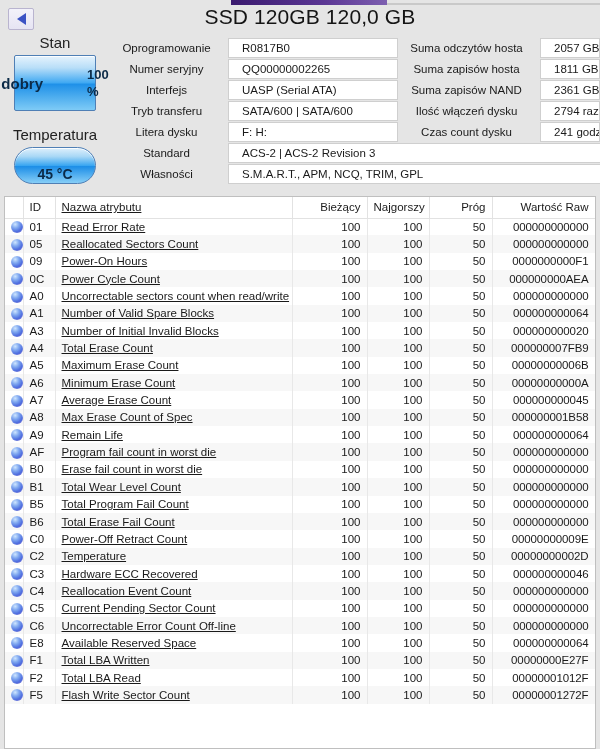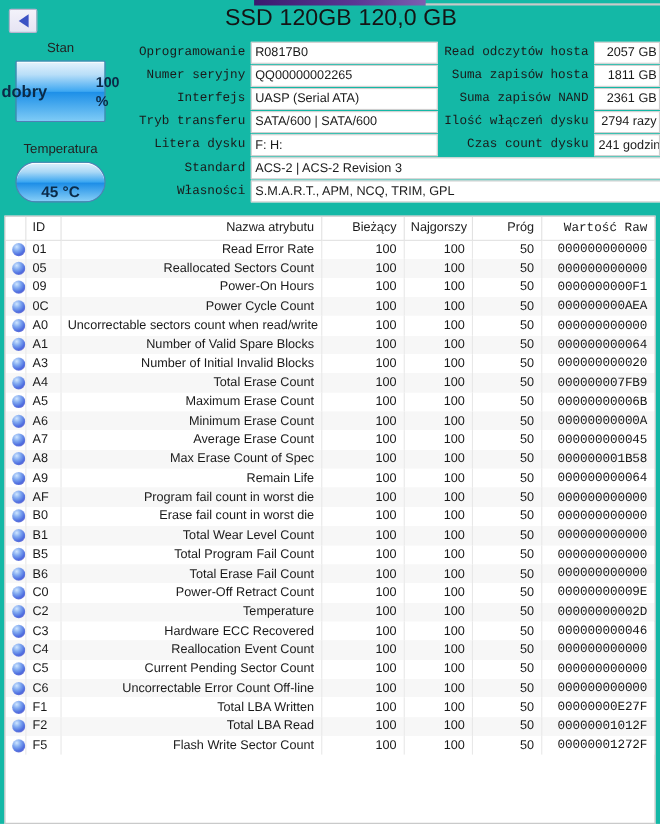--- a/index.html
+++ b/index.html
@@ -5,21 +5,21 @@
   * { box-sizing: border-box; }
   html, body {
     margin: 0; padding: 0;
     width: 600px; height: 753px;
     overflow: hidden;
     background: #ffffff;
     font-family: "Liberation Sans", sans-serif;
     color: #1a1a1a;
     -webkit-font-smoothing: antialiased;
   }
-  #app { position: relative; width: 600px; height: 753px; background: #14b8a6; }
+  #app { position: relative; width: 600px; height: 753px; background: #e5e5e5; }
 
   
   .chrome-bar {
     position: absolute; left: 231px; top: 0; width: 156px; height: 5px;
     background: linear-gradient(90deg,#3a1a6e 0%, #5b3794 60%, #7d5fb0 100%);
   }
   .chrome-bar-right {
     position: absolute; left: 387px; top: 3px; width: 213px; height: 2px;
     background: #c9c9c9;
   }
@@ -48,21 +48,21 @@
     font-weight: 400;
     letter-spacing: 0.1px;
     color: #141414;
     line-height: 30px;
     white-space: nowrap;
   }
 
   
   .left-panel { position: absolute; left: 0; top: 36px; width: 110px; }
   .lp-label {
-    text-align: center; font-size: 12px; color: #222;
+    text-align: center; font-size: 15px; color: #222;
     line-height: 14px; margin-bottom: 5px;
   }
   .health-badge {
     margin: 0 auto; width: 82px; height: 56px;
     border: 1px solid #4f7fb5;
     border-radius: 2px;
     background: linear-gradient(180deg,#e6f3fd 0%, #b8def8 22%, #3ea8f2 50%, #1e90e8 52%, #7ecbf6 100%);
     display: flex; flex-direction: row;
     align-items: center; justify-content: center;
     box-shadow: inset 0 1px 0 rgba(255,255,255,.85);
@@ -81,29 +81,29 @@
     box-shadow: inset 0 1px 0 rgba(255,255,255,.85);
   }
   .temp-badge .t1 { font-size: 14px; font-weight: bold; color: #0b2a47; margin-top: 17px; }
 
   
   .fields-left  { position: absolute; left: 110px; top: 38px; width: 288px; }
   .fields-right { position: absolute; left: 398px; top: 38px; width: 202px; }
 
   .frow { display: flex; align-items: stretch; height: 20px; margin-bottom: 1px; }
   .flabel {
-    flex: 0 0 auto; text-align: right; padding-right: 5px;
-    font-size: 11.5px; color: #1a1a1a; line-height: 20px; white-space: nowrap; font-family: Liberation Mono, monospace;
+    flex: 0 0 auto; text-align: center; padding-right: 5px;
+    font-size: 11.5px; color: #1a1a1a; line-height: 20px; white-space: nowrap;
   }
   .fields-left .flabel  { width: 118px; }
   .fields-right .flabel { width: 142px; }
   .fval {
     flex: 1 1 auto; border: 1px solid #cfcfcf; background: #fff;
     font-size: 11.5px; color: #1a1a1a; line-height: 18px;
-    padding: 0 3px; white-space: nowrap; overflow: hidden;
+    padding: 0 13px; white-space: nowrap; overflow: hidden;
   }
   .fields-right .fval { text-align: right; padding-right: 2px; }
 
   .frow.wide .flabel { width: 118px; }
   .frow.wide .fval   { width: 482px; flex: 0 0 482px; }
 
   
   .table-wrap {
     position: absolute; left: 4px; top: 196px;
     width: 592px; height: 553px;
@@ -129,24 +129,24 @@
     font-size: 11.5px; color: #1a1a1a;
     height: 17.35px; padding: 0 6px;
     border-right: 1px solid #e8e8e8;
     white-space: nowrap; overflow: hidden;
   }
   table.smart tbody tr:nth-child(even) td { background: #f7f7f7; }
   table.smart tbody tr:nth-child(odd)  td { background: #ffffff; }
 
   th.h-ico, td.t-ico { border-right: 1px solid #e2e2e2; padding: 0; text-align: center; }
   th.h-id, td.t-id   { text-align: left; padding-left: 7px; }
-  th.h-name, td.t-name { text-align: right; padding-left: 7px; }
+  th.h-name, td.t-name { text-align: left; padding-left: 7px; text-decoration: underline; }
   th.h-cur, td.t-cur, th.h-wst, td.t-wst, th.h-thr, td.t-thr,
   th.h-raw, td.t-raw { text-align: right; padding-right: 7px; }
-  th.h-raw, td.t-raw { border-right: none; font-family: Liberation Mono, monospace; }
+  th.h-raw, td.t-raw { border-right: none; }
   td.t-raw { letter-spacing: -0.1px; }
 
   .dot {
     display: inline-block; width: 12px; height: 12px; border-radius: 50%;
     background: radial-gradient(circle at 35% 28%, #cfe6ff 0%, #7fa8f0 32%, #4f6fe0 62%, #5b4bc4 100%);
     vertical-align: middle;
     box-shadow: inset 0 0 1px rgba(255,255,255,.6);
   }
 
   .bottom-strip {
@@ -207,21 +207,21 @@
       <div class="fval">ACS-2 | ACS-2 Revision 3</div>
     </div>
     <div class="frow wide">
       <div class="flabel">Własności</div>
       <div class="fval">S.M.A.R.T., APM, NCQ, TRIM, GPL</div>
     </div>
   </div>
 
   <div class="fields-right">
     <div class="frow">
-      <div class="flabel">Read odczytów hosta</div>
+      <div class="flabel">Suma odczytów hosta</div>
       <div class="fval">2057 GB</div>
     </div>
     <div class="frow">
       <div class="flabel">Suma zapisów hosta</div>
       <div class="fval">1811 GB</div>
     </div>
     <div class="frow">
       <div class="flabel">Suma zapisów NAND</div>
       <div class="fval">2361 GB</div>
     </div>
@@ -469,20 +469,29 @@
             <td class="t-ico"><span class="dot"></span></td>
             <td class="t-id">C6</td>
             <td class="t-name">Uncorrectable Error Count Off-line</td>
             <td class="t-cur">100</td>
             <td class="t-wst">100</td>
             <td class="t-thr">50</td>
             <td class="t-raw">000000000000</td>
           </tr>
           <tr>
             <td class="t-ico"><span class="dot"></span></td>
+            <td class="t-id">E8</td>
+            <td class="t-name">Available Reserved Space</td>
+            <td class="t-cur">100</td>
+            <td class="t-wst">100</td>
+            <td class="t-thr">50</td>
+            <td class="t-raw">000000000064</td>
+          </tr>
+          <tr>
+            <td class="t-ico"><span class="dot"></span></td>
             <td class="t-id">F1</td>
             <td class="t-name">Total LBA Written</td>
             <td class="t-cur">100</td>
             <td class="t-wst">100</td>
             <td class="t-thr">50</td>
             <td class="t-raw">00000000E27F</td>
           </tr>
           <tr>
             <td class="t-ico"><span class="dot"></span></td>
             <td class="t-id">F2</td>

